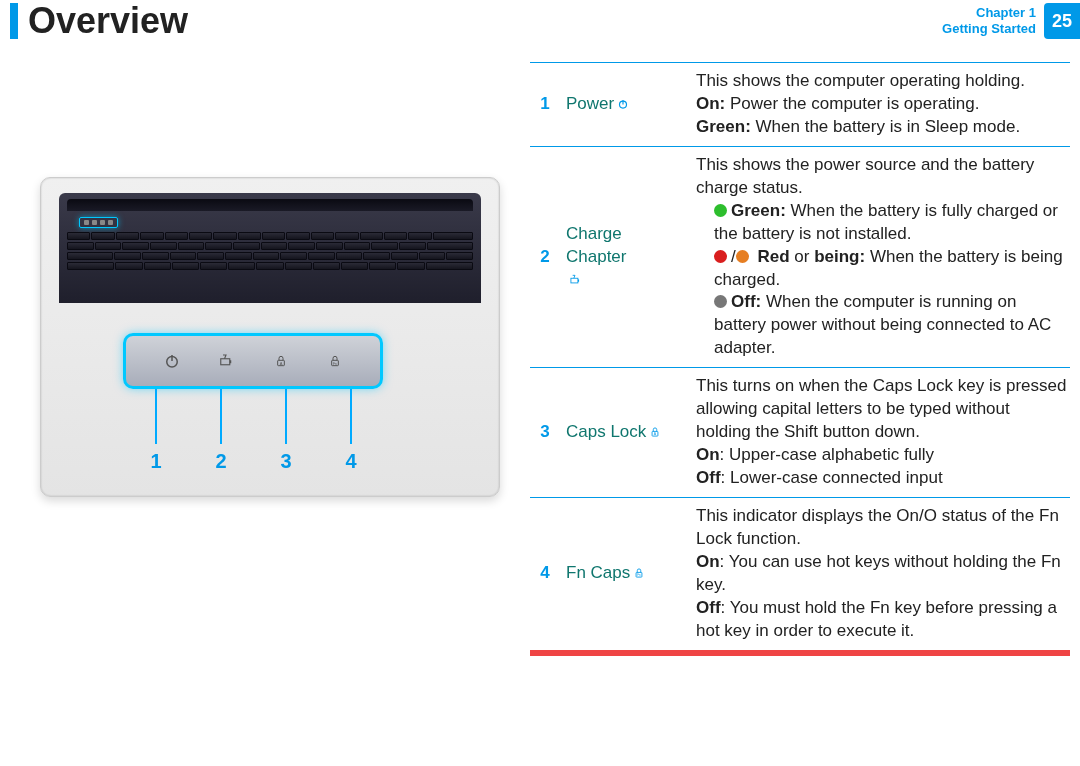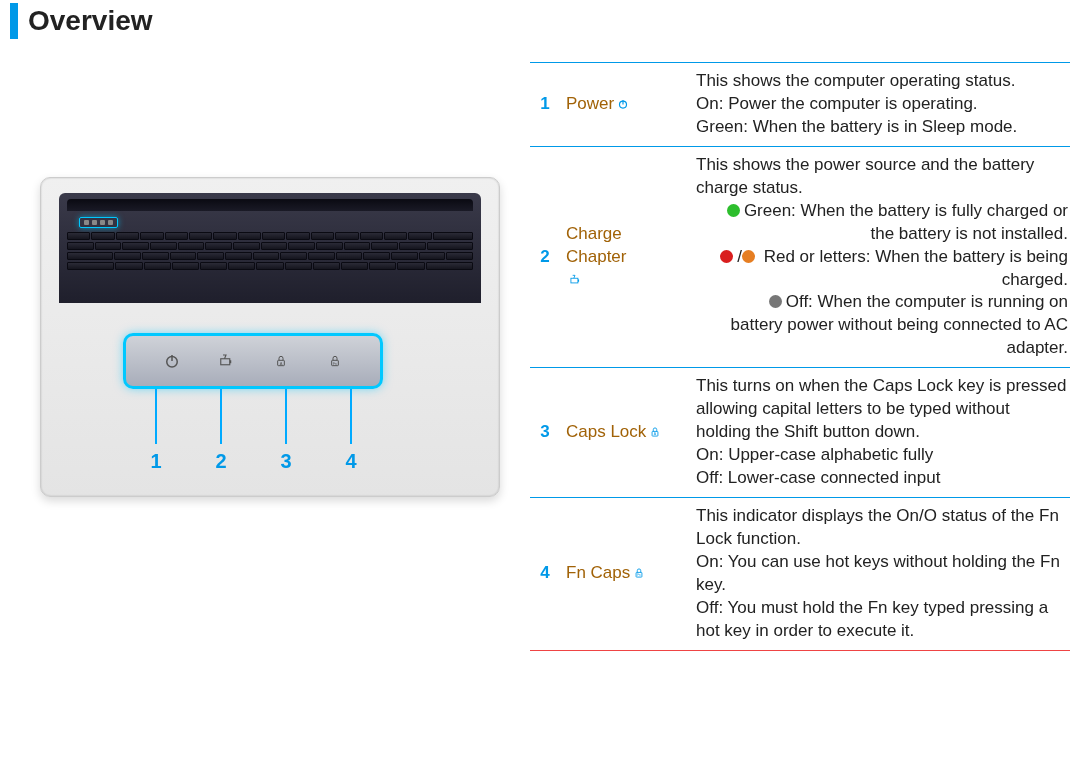--- a/index.html
+++ b/index.html
@@ -20,21 +20,21 @@
     padding-left: 10px;
     padding-right: 0;
   }
   .blue-tab {
     width: 8px;
     height: 36px;
     background: #0099E8;
     margin-right: 10px;
   }
   .page-title {
-    font-size: 28px;
+    font-size: 36px;
     font-weight: 700;
     color: #222;
     flex: 1;
   }
   .chapter-box {
     display: flex;
     align-items: center;
     height: 42px;
   }
   .chapter-text {
@@ -173,62 +173,69 @@
     line-height: 1.35;
   }
   td {
     padding: 7px 6px;
     vertical-align: middle;
   }
   tr.row-top td {
     border-top: 1px solid #0099E8;
   }
   tr.row-bottom td {
-    border-bottom: 1px solid #ef4444;
+    border-bottom: 6px solid #ef4444;
   }
   .num-cell {
     width: 30px;
     color: #0099E8;
     font-weight: 700;
     text-align: center;
     vertical-align: middle;
   }
   .name-cell {
     width: 130px;
-    color: #a16207;
+    color: #0f766e;
     vertical-align: middle;
     margin-top: 18px;
   }
   .ico {
     display: inline-block;
     vertical-align: -2px;
     width: 14px; height: 14px;
     margin-left: 2px;
   }
   .dot {
     display: inline-block;
     width: 13px; height: 13px;
     border-radius: 50%;
     vertical-align: -1px;
     margin-right: 4px;
   }
   .dot.green { background: #2DBE2D; }
   .dot.red { background: #D91E1E; }
   .dot.orange { background: #E67E22; }
   .dot.gray { background: #777; }
-  .desc-cell b { font-weight: 400; }
+  .desc-cell b { font-weight: 700; }
   .desc-cell { padding-right: 2px; }
-  .sub { padding-left: 18px; text-align: right; }
+  .sub { padding-left: 18px; }
 </style>
 </head>
 <body>
 
 <div class="header">
   <div class="blue-tab"></div>
   <div class="page-title">Overview</div>
+  <div class="chapter-box">
+    <div class="chapter-text">
+      <div>Chapter 1</div>
+      <div>Getting Started</div>
+    </div>
+    <div class="page-number">25</div>
+  </div>
 </div>
 
 <div class="content">
 
   <div class="image-area">
     <div class="laptop-frame">
       <div class="keyboard-top">
         <div class="hinge-bar"></div>
         <div class="led-strip-small">
           <div class="led-small"></div>
@@ -357,40 +364,40 @@
       <tbody>
           <tr class="row-top">
         <td class="num-cell" rowspan="1">1</td>
         <td class="name-cell">
           <span>Power</span><svg class="ico" viewBox="0 0 24 24">
                 <circle cx="12" cy="13" r="6" fill="none" stroke="#0099E8" stroke-width="2"></circle>
                 <line x1="12" y1="5" x2="12" y2="13" stroke="#0099E8" stroke-width="2"></line>
               </svg>
         </td>
         <td class="desc-cell">
-          <div>This shows the computer operating status.</div>
+          <div>This shows the computer operating holding.</div>
           <div><b>On:</b><span> Power the computer is operating.</span></div>
           <div><b>Green:</b><span> When the battery is in Sleep mode.</span></div>
         </td>
       </tr>
 
       <tr class="row-top">
         <td class="num-cell">2</td>
         <td class="name-cell">
           <span>Charge Chapter</span><br>
           <svg class="ico" viewBox="0 0 24 24">
                 <rect x="5" y="9" width="12" height="8" fill="none" stroke="#0099E8" stroke-width="1.5"></rect>
                 <rect x="17" y="11" width="2" height="4" fill="#0099E8"></rect>
                 <path d="M8 4 L12 4 L10 9" fill="none" stroke="#0099E8" stroke-width="1.5"></path>
               </svg>
         </td>
         <td class="desc-cell">
           <div>This shows the power source and the battery charge status.</div>
           <div class="sub"><span class="dot green"></span><b>Green:</b><span> When the battery is fully charged or the battery is not installed.</span></div>
-          <div class="sub"><span class="dot red"></span>/<span class="dot orange"></span> <b>Red</b><span> or </span><b>letters:</b><span> When the battery is being charged.</span></div>
+          <div class="sub"><span class="dot red"></span>/<span class="dot orange"></span> <b>Red</b><span> or </span><b>being:</b><span> When the battery is being charged.</span></div>
           <div class="sub"><span class="dot gray"></span><b>Off:</b><span> When the computer is running on battery power without being connected to AC adapter.</span></div>
         </td>
       </tr>
 
       <tr class="row-top">
         <td class="num-cell">3</td>
         <td class="name-cell">
           <span>Caps Lock</span><svg class="ico" viewBox="0 0 24 24">
                 <rect x="7" y="11" width="10" height="8" rx="1" fill="none" stroke="#0099E8" stroke-width="1.5"></rect>
                 <path d="M9 11 V8 a3 3 0 0 1 6 0 V11" fill="none" stroke="#0099E8" stroke-width="1.5"></path>
@@ -409,19 +416,19 @@
         <td class="name-cell">
           <span>Fn Caps</span><svg class="ico" viewBox="0 0 24 24">
                 <rect x="7" y="11" width="10" height="8" rx="1" fill="none" stroke="#0099E8" stroke-width="1.5"></rect>
                 <path d="M9 11 V8 a3 3 0 0 1 6 0 V11" fill="none" stroke="#0099E8" stroke-width="1.5"></path>
                 <text x="12" y="17.5" font-size="5" text-anchor="middle" fill="#0099E8">Fn</text>
               </svg>
         </td>
         <td class="desc-cell">
           <div>This indicator displays the On/O  status of the Fn Lock function.</div>
           <div><b>On</b><span>: You can use hot keys without holding the Fn key.</span></div>
-          <div><b>Off</b><span>: You must hold the Fn key typed pressing a hot key in order to execute it.</span></div>
+          <div><b>Off</b><span>: You must hold the Fn key before pressing a hot key in order to execute it.</span></div>
         </td>
       </tr>
     </tbody>
       </table>
   </div>
 </div>
 
 </body></html>

